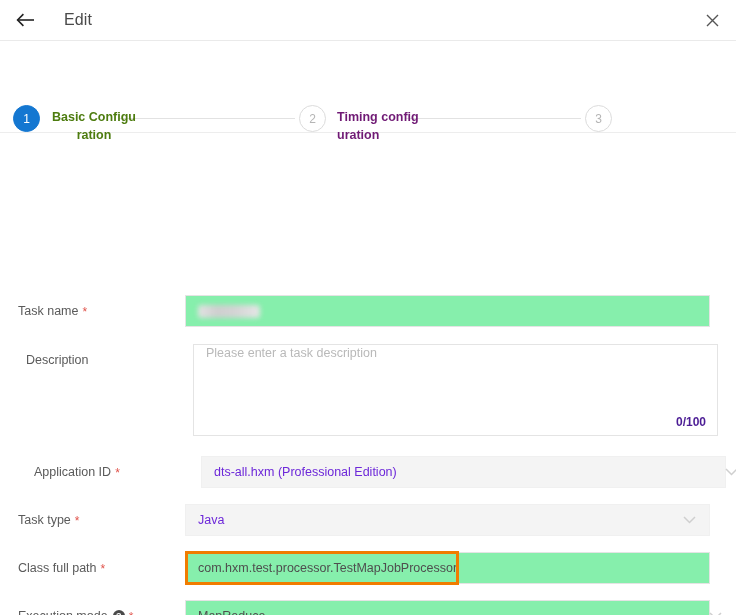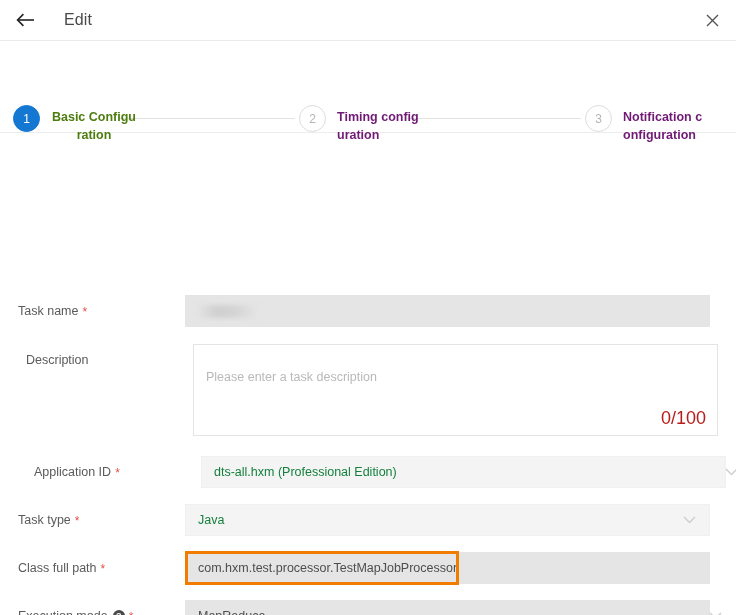--- a/index.html
+++ b/index.html
@@ -140,31 +140,31 @@
     cursor: pointer;
     line-height: 1;
   }
 
   .control { position: relative; flex: 1 1 auto; }
 
   .input-box {
     width: 525px;
     height: 32px;
     border: 1px solid #e4e4e4;
-    background: #e5e5e5;
+    background: #86efac;
     font-size: 12.5px;
     color: #4e4e4e;
     padding: 0 12px;
     display: flex;
     align-items: center;
   }
   .input-box.disabled {
     background: #f4f4f4;
     border-color: #f0f0f0;
-    color: #15803d;
+    color: #6d28d9;
   }
 
   .blurred-value {
     width: 62px; height: 13px;
     border-radius: 3px;
     background: linear-gradient(90deg,#e3e3e3,#cfcfcf 30%,#d4d4d4 60%,#e6e6e6);
     filter: blur(2.4px);
   }
 
   .chevron {
@@ -175,29 +175,30 @@
     pointer-events: none;
     display: flex;
   }
 
   .textarea-box {
     width: 525px;
     height: 92px;
     border: 1px solid #e4e4e4;
     background: #ffffff;
     position: relative;
-    padding: 25px 12px;
+    padding: 1px 12px;
     font-size: 12.5px;
     color: #b9b9b9;
   }
   .char-counter {
     position: absolute;
     right: 11px; bottom: 6px;
-    font-size: 18px;
-    color: #b91c1c;
+    font-size: 12px;
+    color: #4c1d95;
+    font-weight: bold;
   }
 
   
   .hl {
     position: absolute;
     border: 3px solid #f07c00;
     pointer-events: none;
     z-index: 5;
   }
 
@@ -246,21 +247,20 @@
     <div class="step-label active">Basic Configuration</div>
   </div>
 
   <div class="step" id="step-2">
     <div class="step-circle inactive">2</div>
     <div class="step-label inactive">Timing configuration</div>
   </div>
 
   <div class="step" id="step-3">
     <div class="step-circle inactive">3</div>
-    <div class="step-label inactive">Notification configuration</div>
   </div>
 </div>
 
 <div class="form">
 
   <div class="field-row" id="row-taskname">
     <div class="field-label">
       <span>Task name</span>
       <span class="req-star">*</span>
     </div>

